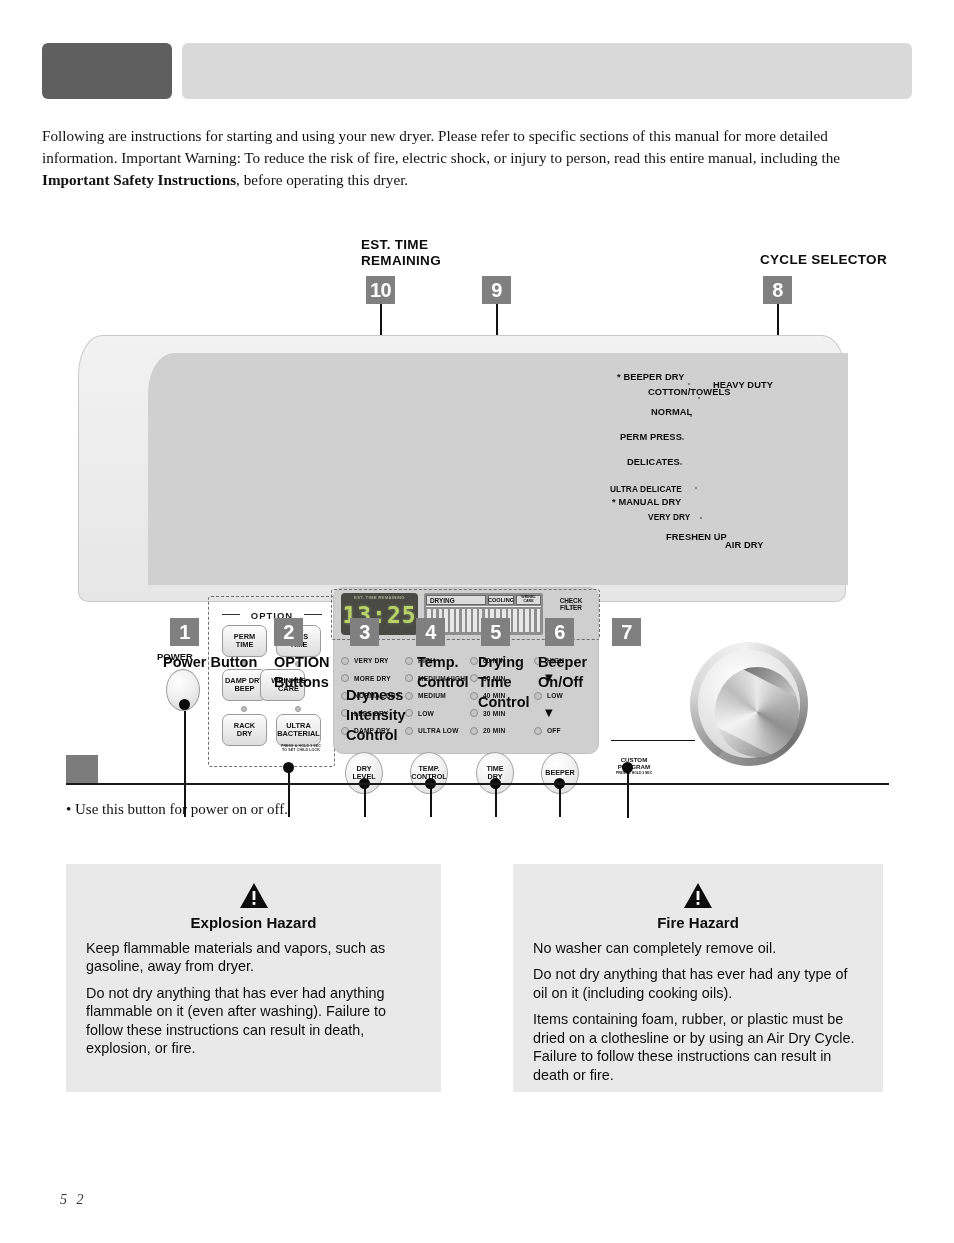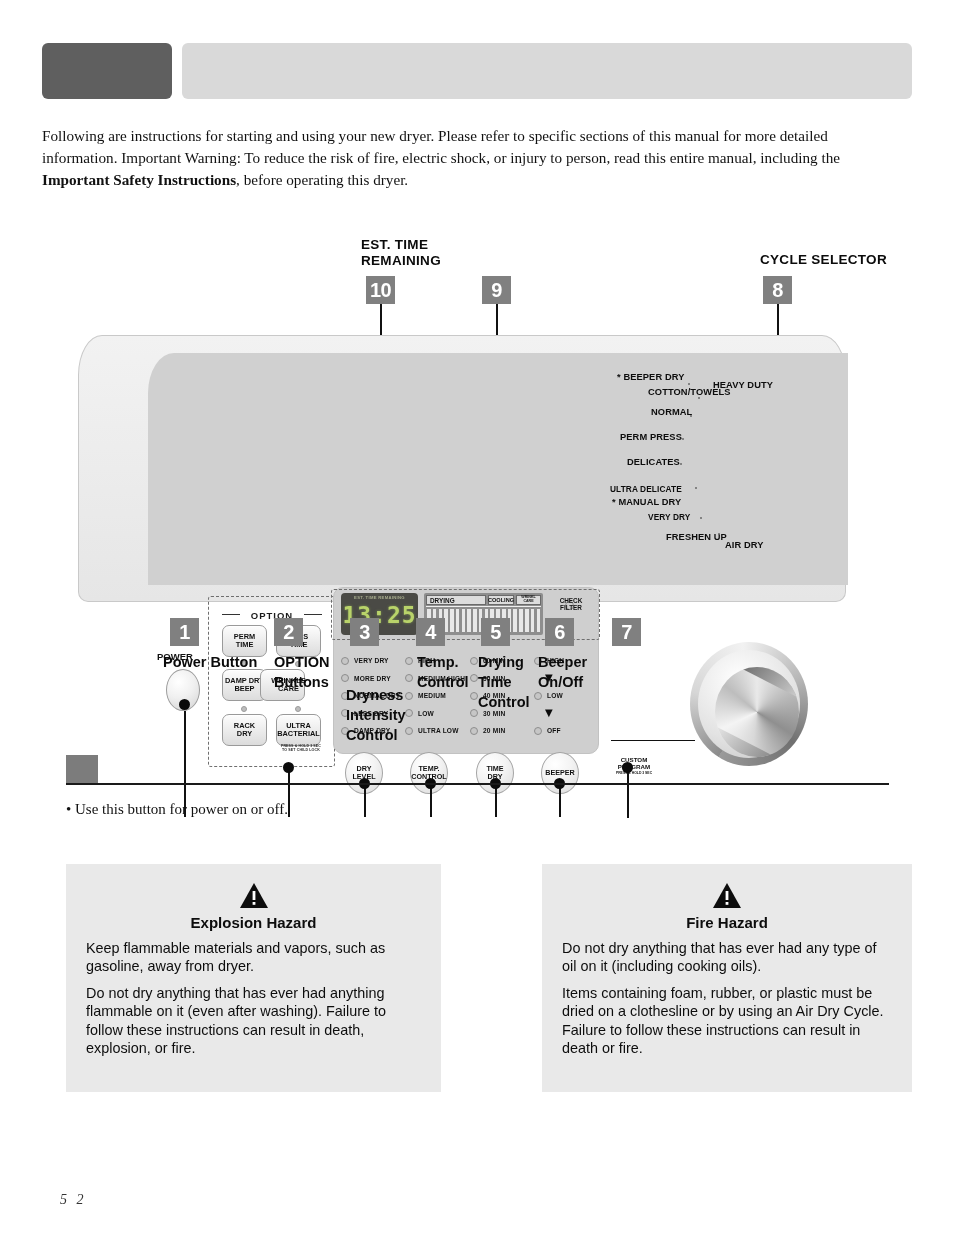--- a/index.html
+++ b/index.html
@@ -237,21 +237,21 @@
   #bullet-text {
     position:absolute; left:66px; top:801px; width:500px;
     font-family:"Liberation Serif", serif; font-size:15px; color:#111;
   }
 
   
   .warn-box {
     position:absolute; background:#e9e9e9; padding:18px 20px 20px 20px;
   }
   #warn-left  { left:66px;  top:864px; width:375px; height:228px; }
-  #warn-right { left:513px; top:864px; width:370px; height:228px;margin-left:29px; }
+  #warn-right { left:513px; top:864px; width:370px; height:228px; }
   .warn-tri { width:100%; text-align:center; margin-bottom:2px; line-height:1; }
   .warn-tri svg { display:inline-block; }
   .warn-title {
     text-align:center; font-family:"Liberation Sans", sans-serif; font-weight:bold;
     font-size:15px; color:#0d0d0d; margin-bottom:8px;
   }
   .warn-p {
     font-family:"Liberation Sans", sans-serif; font-size:14.4px; color:#0d0d0d;
     line-height:1.28; margin-bottom:8px;
   }
@@ -591,17 +591,18 @@
 
 <div class="warn-box" id="warn-right">
   <div class="warn-tri">
     <svg width="30" height="27" viewBox="0 0 30 27" aria-hidden="true">
       <polygon points="15,1 29,26 1,26" fill="#0d0d0d"></polygon>
       <rect x="13.6" y="9" width="2.8" height="9" fill="#ffffff"></rect>
       <rect x="13.6" y="20" width="2.8" height="2.8" fill="#ffffff"></rect>
     </svg>
   </div>
   <div class="warn-title">Fire Hazard</div>
+  <div class="warn-p">No washer can completely remove oil.</div>
   <div class="warn-p">Do not dry anything that has ever had any type of oil on it (including cooking oils).</div>
   <div class="warn-p">Items containing foam, rubber, or plastic  must be dried on a clothesline or by using an Air Dry Cycle. Failure to follow these instructions can result in death or fire.</div>
 </div>
 
 <div id="page-number">5 2</div>
 
 </body></html>

